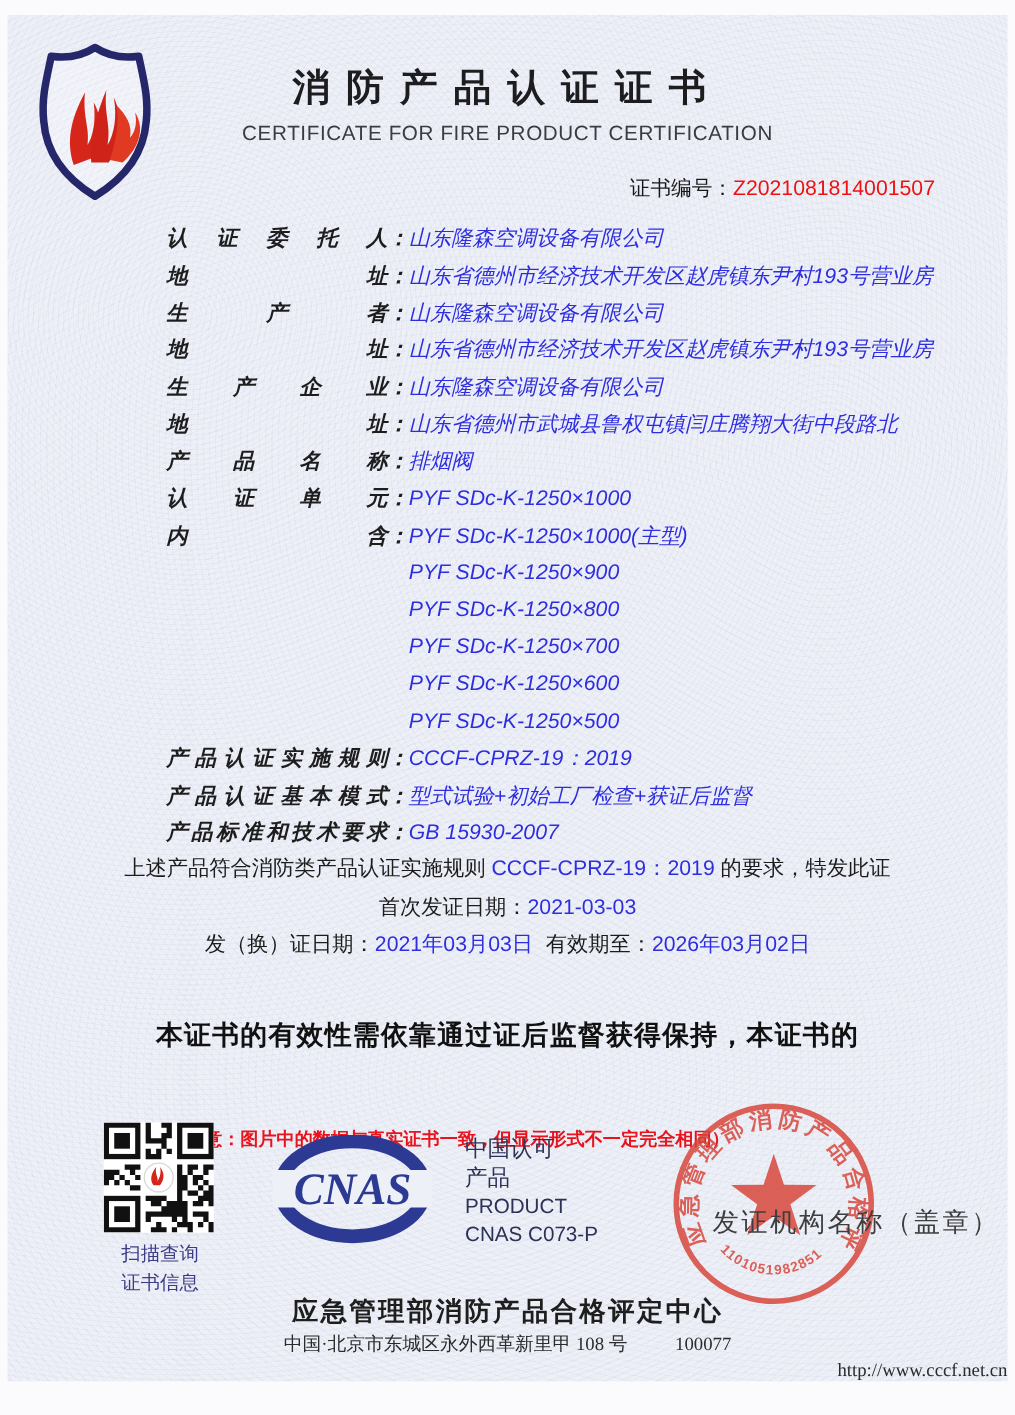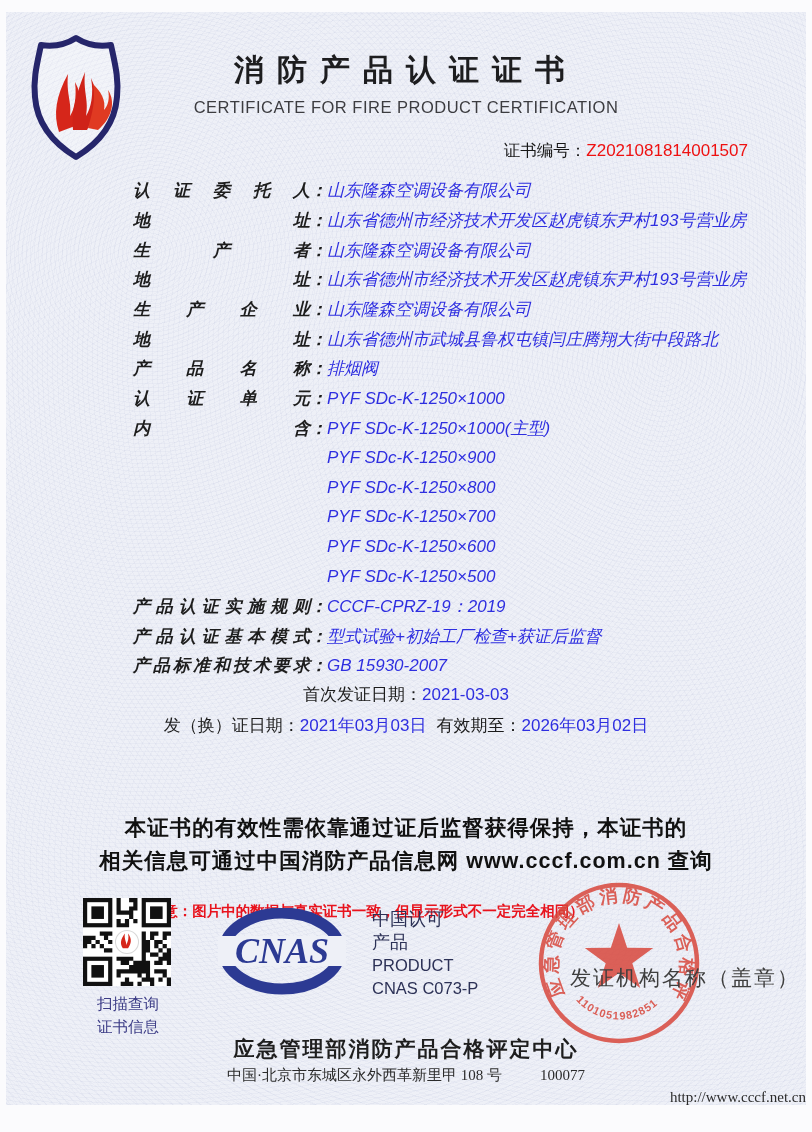--- a/index.html
+++ b/index.html
@@ -160,30 +160,32 @@
       </div>
     <div class="frow">
         <span class="fl">产品标准和技术要求</span>
         <span class="colon">：</span>
         <span class="fv">GB 15930-2007</span>
       </div>
   </div>
 
   <div class="cblock">
     <div class="cline">
+      <span>上述产品符合消防类产品认证实施规则 </span><span class="blue">CCCF-CPRZ-19：2019</span><span> 的要求，特发此证</span>
+    </div>
+    <div class="cline">
       <span>首次发证日期：</span><span class="blue">2021-03-03</span>
     </div>
     <div class="cline">
       <span>发（换）证日期：</span><span class="blue">2021年03月03日</span><span class="gap">有效期至：</span><span class="blue">2026年03月02日</span>
     </div>
   </div>
 
   <div class="statement">
     <div>本证书的有效性需依靠通过证后监督获得保持，本证书的</div>
-    <div>相关信息可通过中国消防产品信息网 www.cccf.com.cn 查询</div>
   </div>
   <div class="rednote">（注意：图片中的数据与真实证书一致，但显示形式不一定完全相同）</div>
 
   <div class="qrblock">
     <svg viewBox="0 0 84 84">
       <rect x="0" y="0" width="84" height="84" fill="#ffffff"></rect>
       <path id="qr-mods" fill="#111111" d="M32,0h4v4h-4zM44,0h4v4h-4zM48,0h4v4h-4zM32,4h4v4h-4zM48,4h4v4h-4zM32,8h4v4h-4zM44,8h4v4h-4zM48,8h4v4h-4zM32,12h4v4h-4zM36,12h4v4h-4zM40,12h4v4h-4zM44,12h4v4h-4zM44,16h4v4h-4zM32,20h4v4h-4zM40,20h4v4h-4zM48,20h4v4h-4zM32,24h4v4h-4zM36,24h4v4h-4zM40,24h4v4h-4zM16,32h4v4h-4zM20,32h4v4h-4zM24,32h4v4h-4zM56,32h4v4h-4zM64,32h4v4h-4zM68,32h4v4h-4zM76,32h4v4h-4zM80,32h4v4h-4zM0,36h4v4h-4zM4,36h4v4h-4zM8,36h4v4h-4zM20,36h4v4h-4zM56,36h4v4h-4zM64,36h4v4h-4zM76,36h4v4h-4zM0,40h4v4h-4zM4,40h4v4h-4zM12,40h4v4h-4zM24,40h4v4h-4zM56,40h4v4h-4zM60,40h4v4h-4zM68,40h4v4h-4zM72,40h4v4h-4zM0,44h4v4h-4zM8,44h4v4h-4zM16,44h4v4h-4zM56,44h4v4h-4zM60,44h4v4h-4zM68,44h4v4h-4zM76,44h4v4h-4zM20,48h4v4h-4zM24,48h4v4h-4zM56,48h4v4h-4zM60,48h4v4h-4zM72,48h4v4h-4zM80,48h4v4h-4zM56,52h4v4h-4zM64,52h4v4h-4zM68,52h4v4h-4zM76,52h4v4h-4zM80,52h4v4h-4zM32,56h4v4h-4zM36,56h4v4h-4zM40,56h4v4h-4zM44,56h4v4h-4zM56,56h4v4h-4zM72,56h4v4h-4zM76,56h4v4h-4zM80,56h4v4h-4zM36,60h4v4h-4zM40,60h4v4h-4zM48,60h4v4h-4zM52,60h4v4h-4zM56,60h4v4h-4zM60,60h4v4h-4zM68,60h4v4h-4zM72,60h4v4h-4zM80,60h4v4h-4zM44,64h4v4h-4zM48,64h4v4h-4zM52,64h4v4h-4zM56,64h4v4h-4zM60,64h4v4h-4zM32,68h4v4h-4zM36,68h4v4h-4zM40,68h4v4h-4zM44,68h4v4h-4zM48,68h4v4h-4zM52,68h4v4h-4zM56,68h4v4h-4zM60,68h4v4h-4zM68,68h4v4h-4zM72,68h4v4h-4zM76,68h4v4h-4zM32,72h4v4h-4zM52,72h4v4h-4zM60,72h4v4h-4zM76,72h4v4h-4zM40,76h4v4h-4zM56,76h4v4h-4zM60,76h4v4h-4zM64,76h4v4h-4zM72,76h4v4h-4zM80,76h4v4h-4zM36,80h4v4h-4zM40,80h4v4h-4zM44,80h4v4h-4zM52,80h4v4h-4zM64,80h4v4h-4zM80,80h4v4h-4z"></path>
       <g fill="#111111">
         <rect x="0" y="0" width="28" height="28"></rect>
           <rect x="4" y="4" width="20" height="20" fill="#ffffff"></rect>

